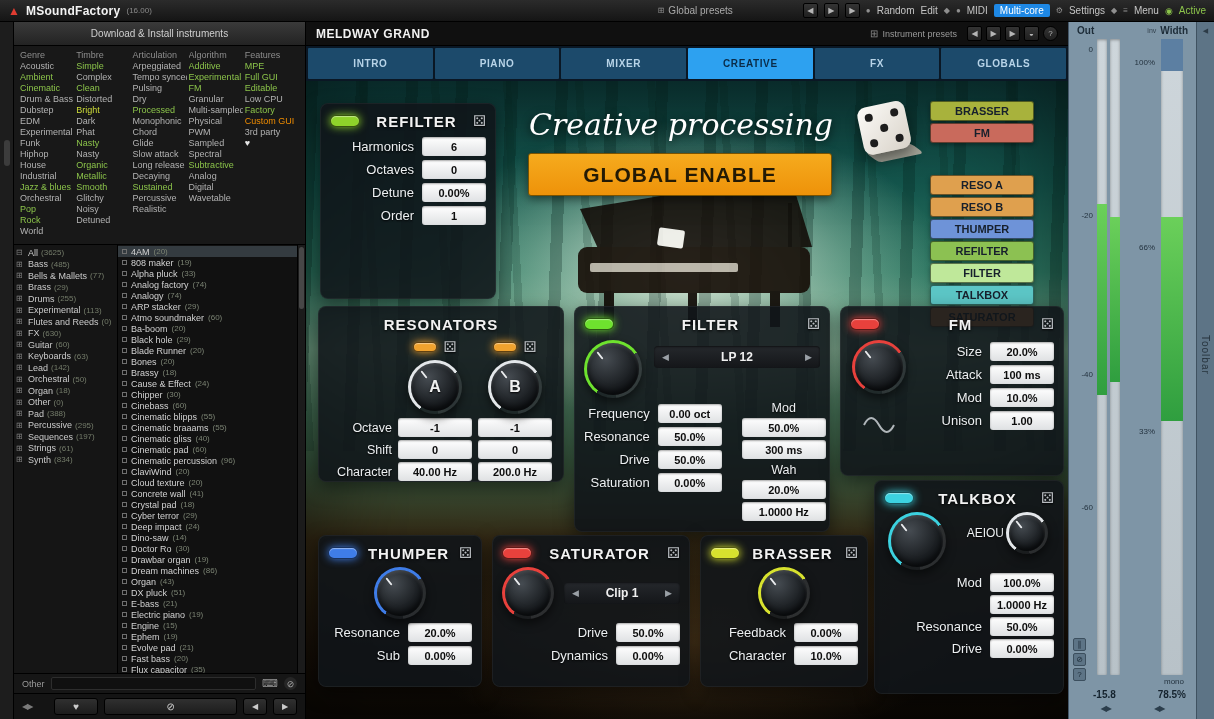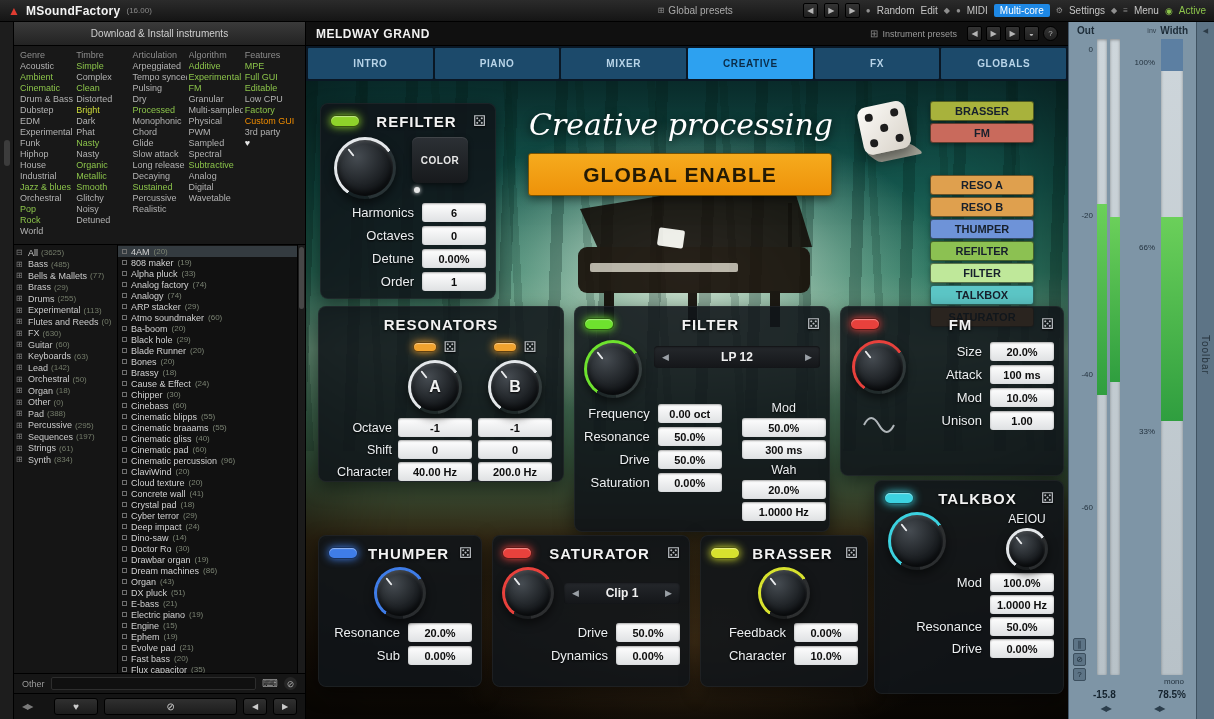--- a/index.html
+++ b/index.html
@@ -138,21 +138,21 @@
   .stack-label{text-align:center;font-size:12.5px;color:#eceff1;text-shadow:0 1px 2px #000;margin-top:1px}
 
   .p-fm{left:534px;top:225px;width:224px;height:170px}
   .fm-body{display:flex;gap:12px;margin-top:2px}
   .fm-knobcol{display:flex;flex-direction:column;align-items:center;justify-content:space-between;padding:2px 0 0 2px}
   .fm-rows{flex:1}
   .sine{margin-top:10px}
 
   .p-talkbox{left:568px;top:399px;width:190px;height:214px}
   .tb-top{display:flex;justify-content:space-between;align-items:flex-start;margin:2px 6px 0 4px}
-  .tb-ae{display:flex;flex-direction:column;align-items:center;gap:2px}
+  .tb-ae{display:flex;flex-direction:row;align-items:center;gap:2px}
   .tb-ae-label{font-size:12px;color:#eceff1;text-shadow:0 1px 2px #000}
   .p-talkbox .prow{margin:3px 0}
 
   .p-thumper{left:12px;top:454px;width:164px;height:152px}
   .center-knob{display:flex;justify-content:center;margin:2px 0 4px}
   .p-saturator{left:186px;top:454px;width:198px;height:152px}
   .sat-top{display:flex;gap:10px;align-items:center;margin:2px 0 4px}
   .p-brasser{left:394px;top:454px;width:168px;height:152px}
 
   
@@ -683,29 +683,20 @@
           <div class="chip" style="background: rgb(92, 198, 198);">TALKBOX</div>
           <div class="chip" style="background: rgb(226, 148, 77);">SATURATOR</div>
         </div>
 
       <section class="panel p-refilter" style="--accent: #8fd32a;">
         <div class="panel-head">
           <span class="led"></span>
           <span class="panel-title">REFILTER</span>
           <span class="dice-icon">⚄</span>
         </div>
-        <div class="rf-top">
-          <div class="knobwrap k56 ring-white">
-              <div class="knob"></div>
-            </div>
-          <div class="color-wrap">
-            <div class="color-btn">COLOR</div>
-            <span class="mini-dot"></span>
-          </div>
-        </div>
         <div class="prow">
             <span class="plabel">Harmonics</span>
             <span class="pfield w64">6</span>
           </div>
         <div class="prow">
             <span class="plabel">Octaves</span>
             <span class="pfield w64">0</span>
           </div>
         <div class="prow">
             <span class="plabel">Detune</span>

